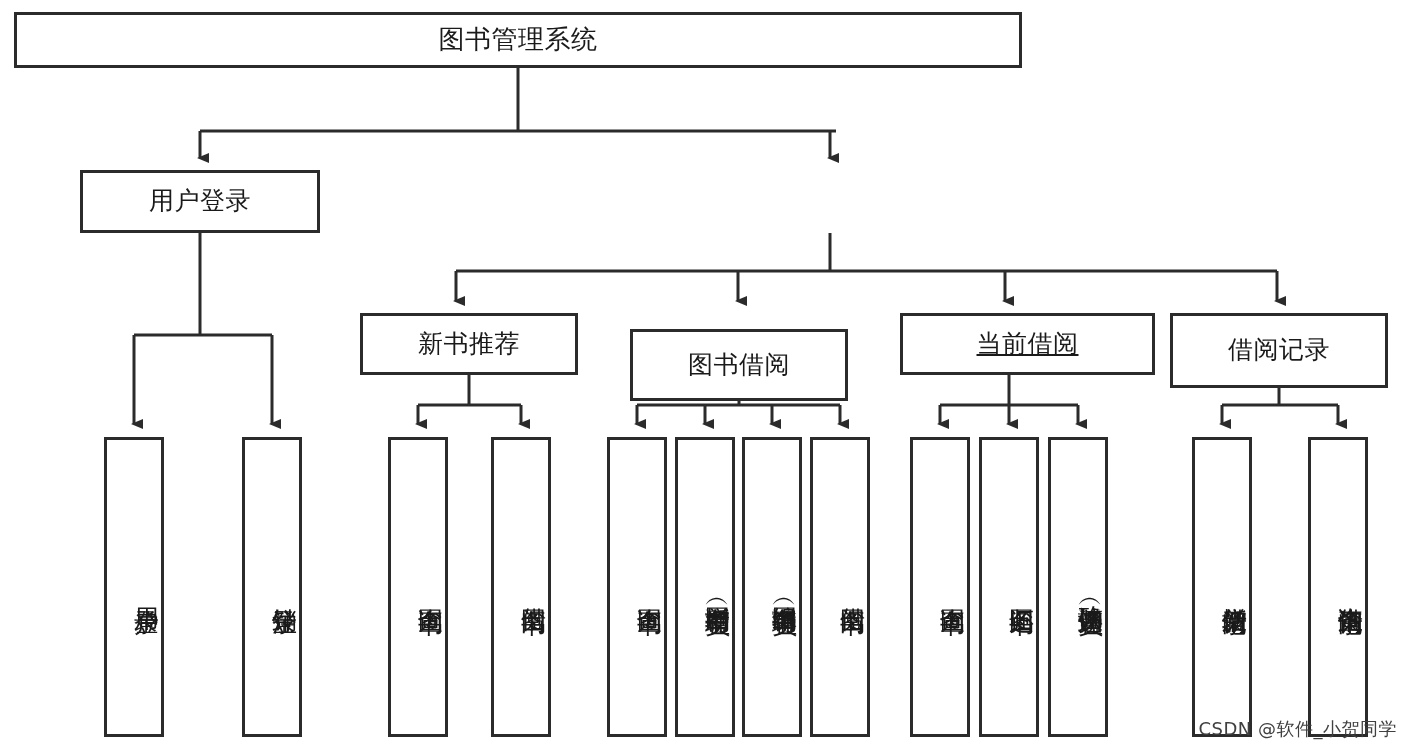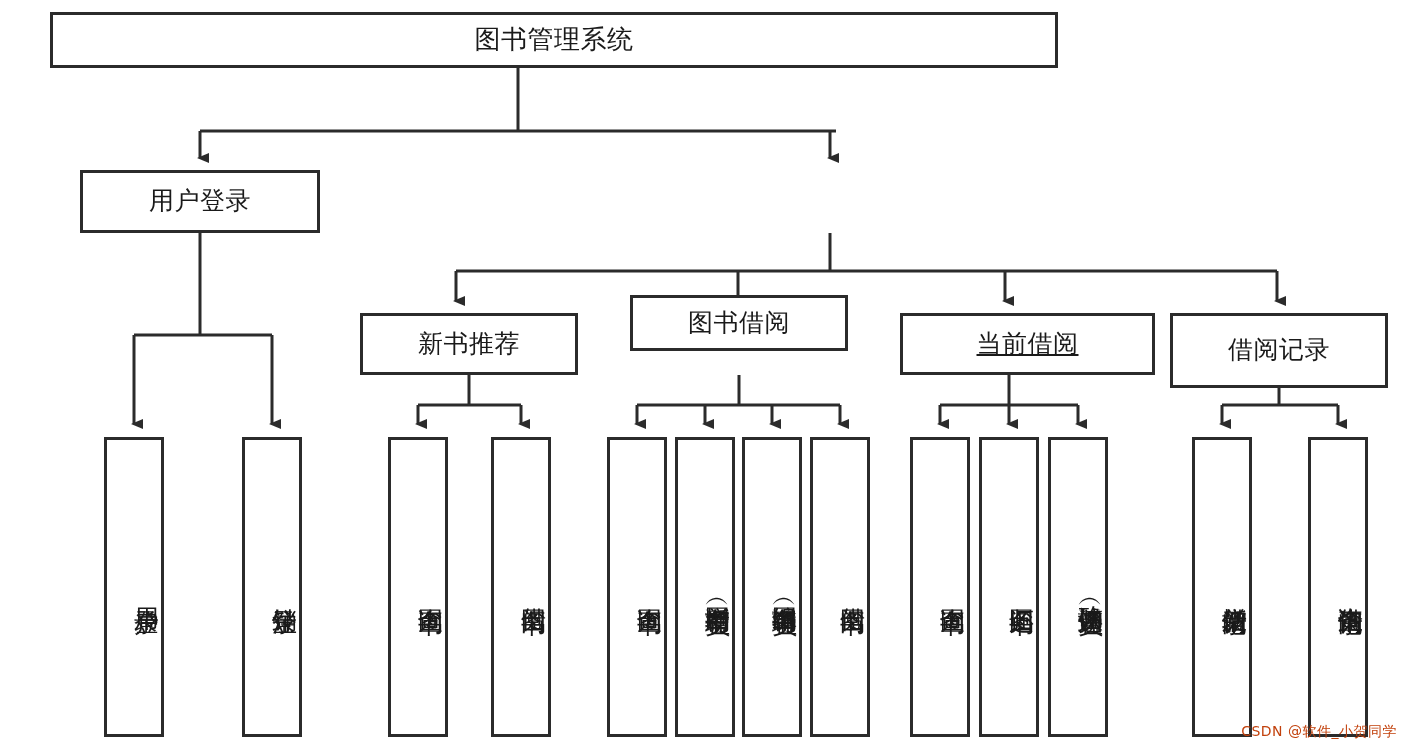--- a/index.html
+++ b/index.html
@@ -55,22 +55,22 @@
     align-items: flex-start;
     justify-content: center;
   }
   .node.v > span {
     display: block;
   }
   .watermark {
     position: absolute;
     right: 8px;
     bottom: 6px;
-    font-size: 14px;
-    color: #c2410c;
+    font-size: 18px;
+    color: #404040;
     letter-spacing: 0.5px;
     white-space: nowrap;
   }
 </style>
 </head>
 <body>
 
 <div id="canvas">
 
   <svg id="wires" viewBox="0 0 1405 747">
@@ -116,34 +116,34 @@
       <path d="M1009,405 L1009,424" marker-end="url(#arrow)"></path>
       <path d="M1078,405 L1078,424" marker-end="url(#arrow)"></path>
 
       <path d="M1279,375 L1279,405"></path>
       <path d="M1222,405 L1338,405"></path>
       <path d="M1222,405 L1222,424" marker-end="url(#arrow)"></path>
       <path d="M1338,405 L1338,424" marker-end="url(#arrow)"></path>
     </g>
   </svg>
 
-  <div class="node h root" style="left:14px; top:12px; width:1008px; height:56px;margin-left:36px;">
+  <div class="node h root" style="left:14px; top:12px; width:1008px; height:56px;">
     <span>图书管理系统</span>
   </div>
 
   <div class="node h" style="left:80px; top:170px; width:240px; height:63px;">
     <span>用户登录</span>
   </div>
 
 
   <div class="node h" style="left:360px; top:313px; width:218px; height:62px;">
     <span>新书推荐</span>
   </div>
 
-  <div class="node h" style="left:630px; top:295px; width:218px; height:56px;justify-content:center;">
+  <div class="node h" style="left:630px; top:329px; width:218px; height:72px;justify-content:center;">
     <span>图书借阅</span>
   </div>
 
   <div class="node h" style="left:900px; top:313px; width:255px; height:62px;text-decoration:underline;">
     <span>当前借阅</span>
   </div>
 
   <div class="node h" style="left:1170px; top:313px; width:218px; height:75px;">
     <span>借阅记录</span>
   </div>

